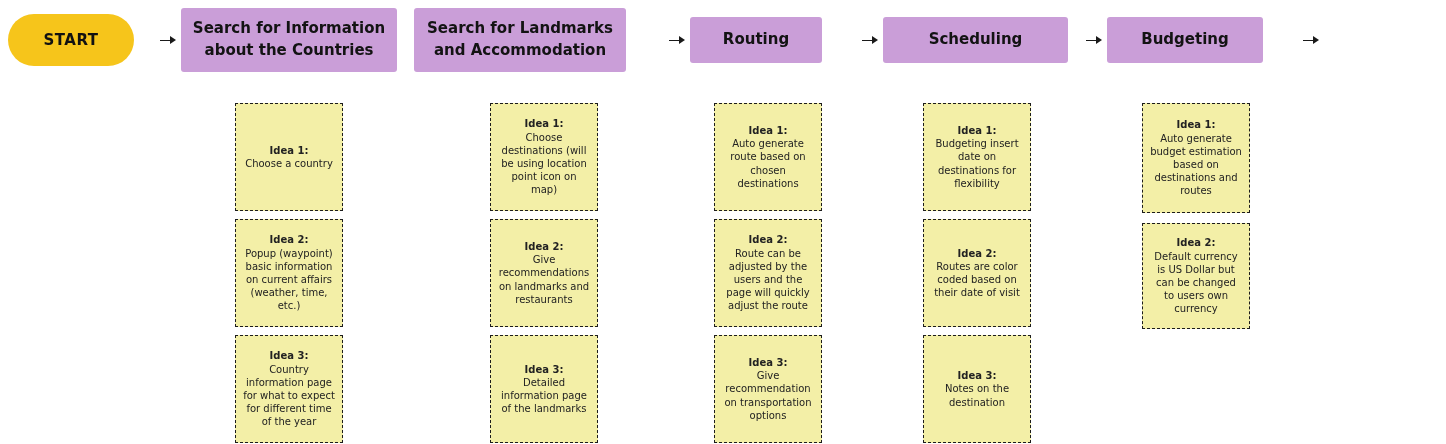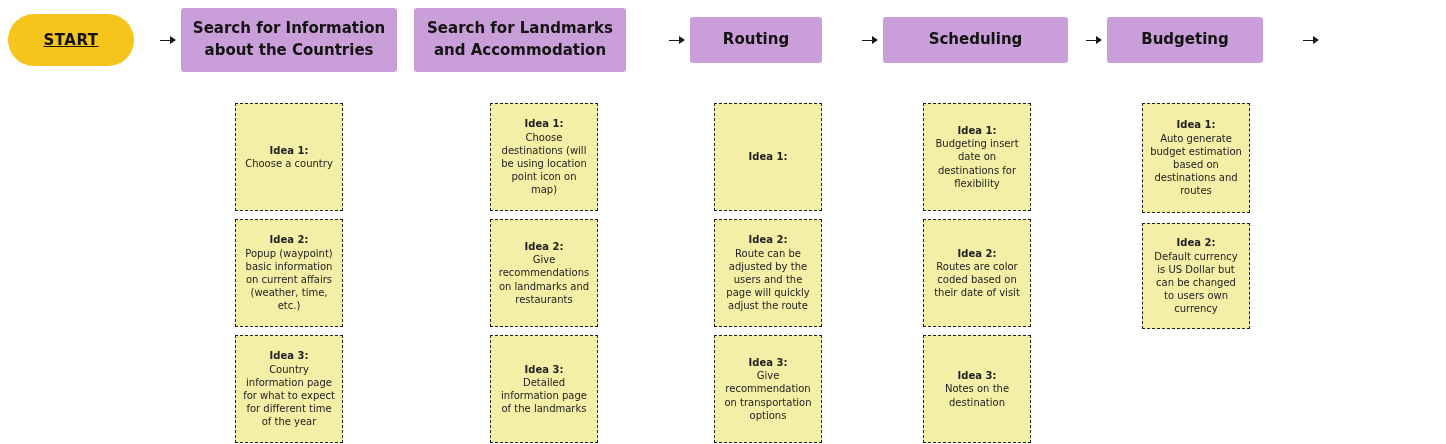--- a/index.html
+++ b/index.html
@@ -26,21 +26,20 @@
     display: flex;
     align-items: center;
     justify-content: center;
     height: 52px;
     top: 14px;
     border-radius: 26px;
     font-weight: bold;
     font-size: 15px;
     letter-spacing: 0.5px;
     color: #111;
-    text-decoration: underline;
   }
   .pill.start { left: 8px;    width: 126px; background: var(--start-fill); }
   .pill.end   { left: 1324px; width: 121px; background: var(--end-fill); }
   .stage {
     position: absolute;
     display: flex;
     align-items: center;
     justify-content: center;
     text-align: center;
     background: var(--stage-fill);
@@ -170,20 +169,21 @@
     <div class="note-title">Idea 2:</div>
     <div class="note-text">Give recommendations on landmarks and restaurants</div>
   </div>
   <div class="note col1 row2">
     <div class="note-title">Idea 3:</div>
     <div class="note-text">Detailed information page of the landmarks</div>
   </div>
 
   <div class="note col2 row0">
     <div class="note-title">Idea 1:</div>
+    <div class="note-text">Auto generate route based on chosen destinations</div>
   </div>
   <div class="note col2 row1">
     <div class="note-title">Idea 2:</div>
     <div class="note-text">Route can be adjusted by the users and the page will quickly adjust the route</div>
   </div>
   <div class="note col2 row2">
     <div class="note-title">Idea 3:</div>
     <div class="note-text">Give recommendation on transportation options</div>
   </div>
 

